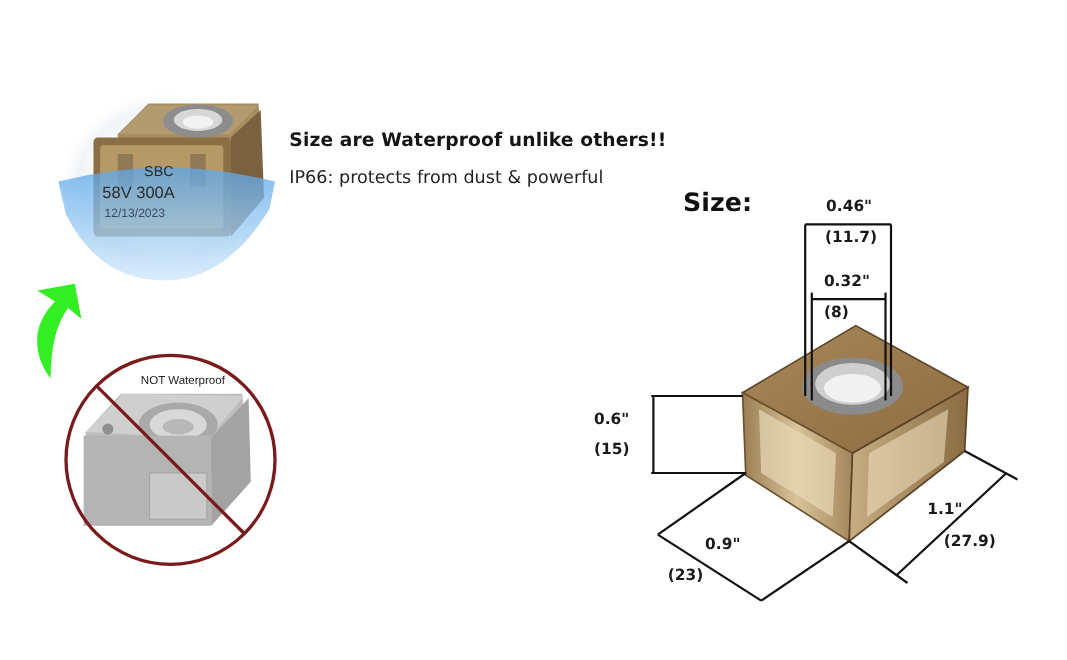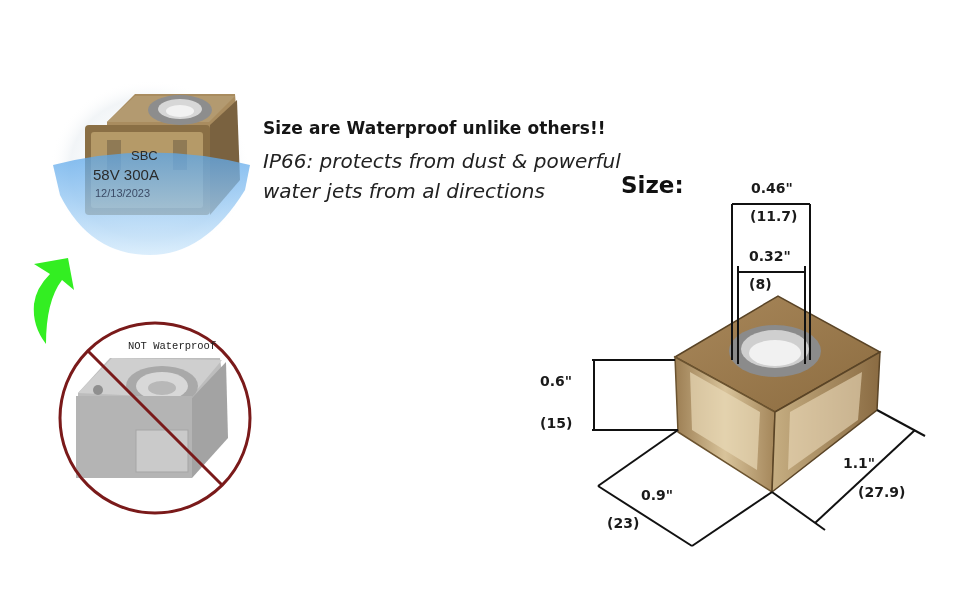--- a/index.html
+++ b/index.html
@@ -1,25 +1,25 @@
 <!DOCTYPE html>
 <html><head>
 <meta charset="utf-8">
 <style>
   html, body { margin: 0; padding: 0; background: #ffffff; }
   body { width: 970px; height: 600px; position: relative; overflow: hidden;
          font-family: "DejaVu Sans", "Liberation Sans", sans-serif; color: #111; }
   .abs { position: absolute; }
   .headline { left: 263px; top: 118px; font-size: 17px; font-weight: bold; color: #151515; letter-spacing: 0.1px; white-space: nowrap; }
-  .desc { left: 263px; top: 146px; font-size: 20px; line-height: 30px; color: #222; white-space: nowrap; font-style: italic; }
+  .desc { left: 263px; top: 146px; font-size: 16px; line-height: 30px; color: #222; white-space: nowrap; }
   .size-title { left: 621px; top: 172px; font-size: 23px; font-weight: bold; color: #111; }
   .dim { font-size: 14px; font-weight: bold; color: #1a1a1a; white-space: nowrap; }
   .waterproof-photo { left: 45px; top: 80px; width: 215px; height: 175px; }
   .notwater-photo { left: 50px; top: 318px; width: 210px; height: 195px; }
-  .not-label { left: 128px; top: 340px; font-size: 10.5px; color: #222; white-space: nowrap; font-family: Liberation Mono, monospace; }
+  .not-label { left: 128px; top: 340px; font-size: 10.5px; color: #222; white-space: nowrap; font-family: Liberation Sans, sans-serif; }
   svg { position: absolute; overflow: visible; }
 </style>
 </head>
 <body>
 
 <div class="abs waterproof-photo">
   <svg width="215" height="175" viewBox="0 0 215 175">
     <defs>
       <radialGradient id="halo" cx="50%" cy="50%" r="50%">
         <stop offset="0%" stop-color="#ffffff" stop-opacity="0"></stop>
@@ -50,21 +50,20 @@
     <path d="M 8 85 Q 105 60 205 85 L 200 110 Q 160 175 105 175 Q 45 175 15 115 Z" fill="url(#waterG)" opacity="0.75"></path>
     <text x="86" y="80" font-family="Liberation Sans, sans-serif" font-size="13" fill="#2b2b2b">SBC</text>
     <text x="48" y="100" font-family="Liberation Sans, sans-serif" font-size="15" fill="#2b2b2b">58V 300A</text>
     <text x="50" y="117" font-family="Liberation Sans, sans-serif" font-size="11" fill="#3b4b66">12/13/2023</text>
   </svg>
 </div>
 
 <div class="abs headline">Size are Waterproof unlike others!!</div>
 <div class="abs desc">
   <div>IP66: protects from dust &amp; powerful</div>
-  <div>water jets from al directions</div>
 </div>
 
 <svg class="abs" style="left:28px; top:256px;" width="50" height="90" viewBox="0 0 50 90">
   <path d="M 6 8 L 40 2 L 46 34 L 34 24 Q 18 45 18 88 Q 4 70 6 48 Q 8 32 22 18 Z" fill="#33ee22"></path>
 </svg>
 
 <div class="abs notwater-photo">
   <svg width="210" height="195" viewBox="0 0 210 195">
 
     <polygon points="28,75 60,40 170,40 175,80 140,115 28,110" fill="#bdbdbd"></polygon>
@@ -134,17 +133,17 @@
   <line x1="877" y1="410" x2="925" y2="436" stroke="#111" stroke-width="2"></line>
   <line x1="772" y1="492" x2="825" y2="530" stroke="#111" stroke-width="2"></line>
   <line x1="915" y1="430" x2="815" y2="523" stroke="#111" stroke-width="2"></line>
 </svg>
 
 <div class="abs dim" style="left:751px; top:180px;">0.46"</div>
 <div class="abs dim" style="left:750px; top:208px;">(11.7)</div>
 <div class="abs dim" style="left:749px; top:248px;">0.32"</div>
 <div class="abs dim" style="left:749px; top:276px;">(8)</div>
 <div class="abs dim" style="left:540px; top:373px;">0.6"</div>
-<div class="abs dim" style="left:540px; top:415px;">(15)</div>
+<div class="abs dim" style="left:540px; top:401px;">(15)</div>
 <div class="abs dim" style="left:641px; top:487px;">0.9"</div>
 <div class="abs dim" style="left:607px; top:515px;text-align:right;">(23)</div>
 <div class="abs dim" style="left:843px; top:455px;">1.1"</div>
 <div class="abs dim" style="left:858px; top:484px;">(27.9)</div>
 
 </body></html>

